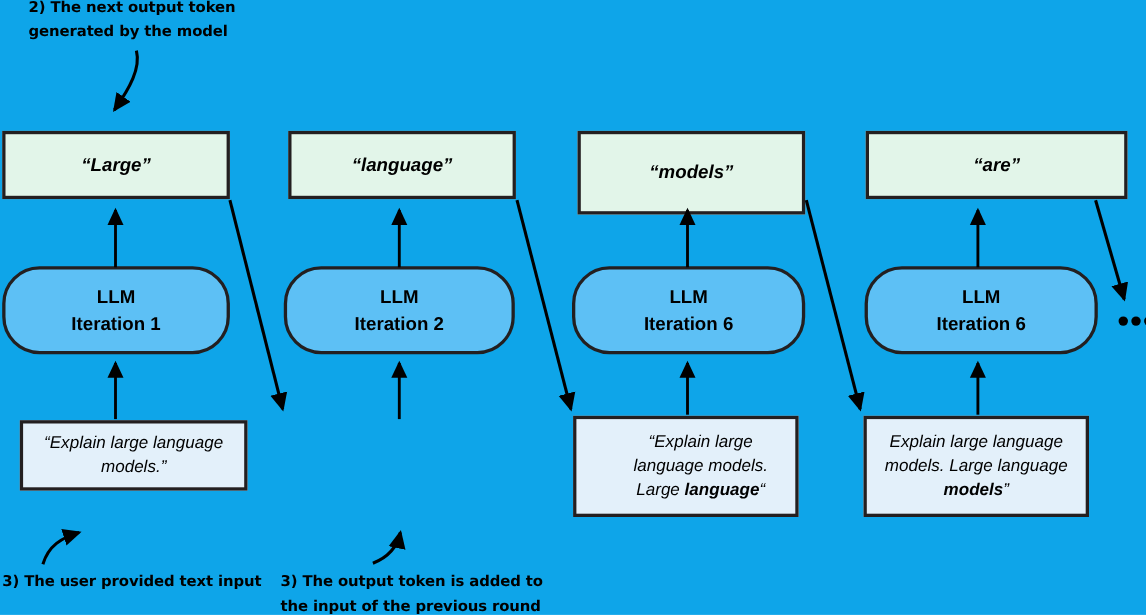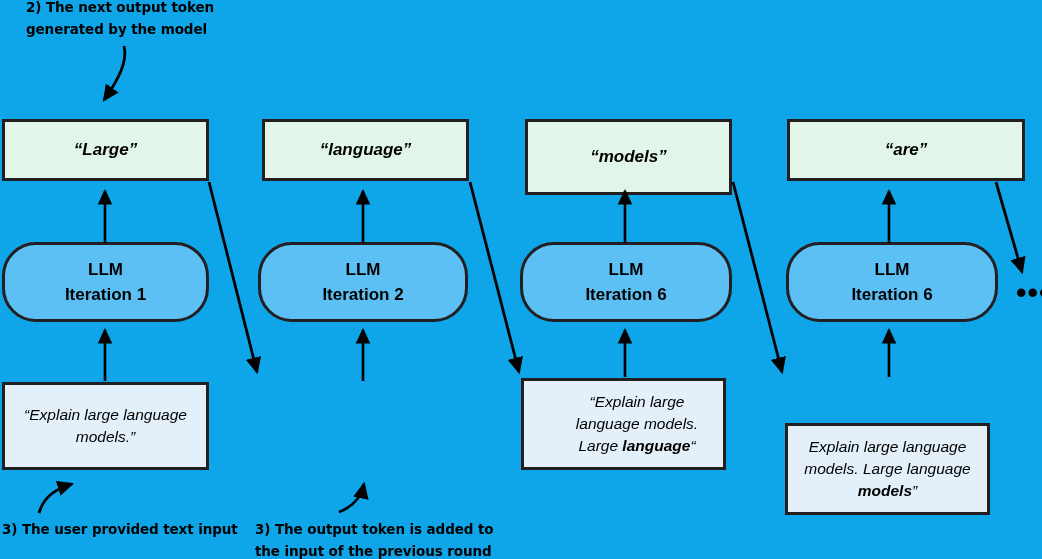--- a/index.html
+++ b/index.html
@@ -121,21 +121,21 @@
 
   <div class="abs token-box" style="left:2px; top:119px; width:207px; height:62px;">
     <span class="token-label">“Large”</span>
   </div>
 
   <div class="abs llm-box" style="left:2px; top:242px; width:207px; height:80px;">
     <span class="llm-line">LLM</span>
     <span class="llm-line">Iteration 1</span>
   </div>
 
-  <div class="abs input-box" style="left:2px; top:382px; width:207px; height:88px;">
+  <div class="abs input-box" style="left:18px; top:382px; width:207px; height:64px;">
     <span class="input-text">
       <span>“Explain large language models.”</span><b></b><span></span>
     </span>
   </div>
 
   <div class="abs token-box" style="left:262px; top:119px; width:207px; height:62px;text-align:center;">
     <span class="token-label">“language”</span>
   </div>
 
   <div class="abs llm-box" style="left:258px; top:242px; width:210px; height:80px;">
@@ -161,21 +161,21 @@
 
   <div class="abs token-box" style="left:787px; top:119px; width:238px; height:62px;">
     <span class="token-label">“are”</span>
   </div>
 
   <div class="abs llm-box" style="left:786px; top:242px; width:212px; height:80px;">
     <span class="llm-line">LLM</span>
     <span class="llm-line">Iteration 6</span>
   </div>
 
-  <div class="abs input-box" style="left:785px; top:378px; width:205px; height:92px;margin-top:45px;">
+  <div class="abs input-box" style="left:785px; top:378px; width:205px; height:92px;">
     <span class="input-text">
       <span>Explain large language models. Large language </span><b>models</b><span>”</span>
     </span>
   </div>
 
   <div class="abs ellipsis" style="left:1016px; top:278px;">•••</div>
 
   <svg class="overlay" viewBox="0 0 1042 559">
     <defs>
       <marker id="ah" markerWidth="7" markerHeight="7" refX="5.2" refY="3.2" orient="auto" markerUnits="strokeWidth">

